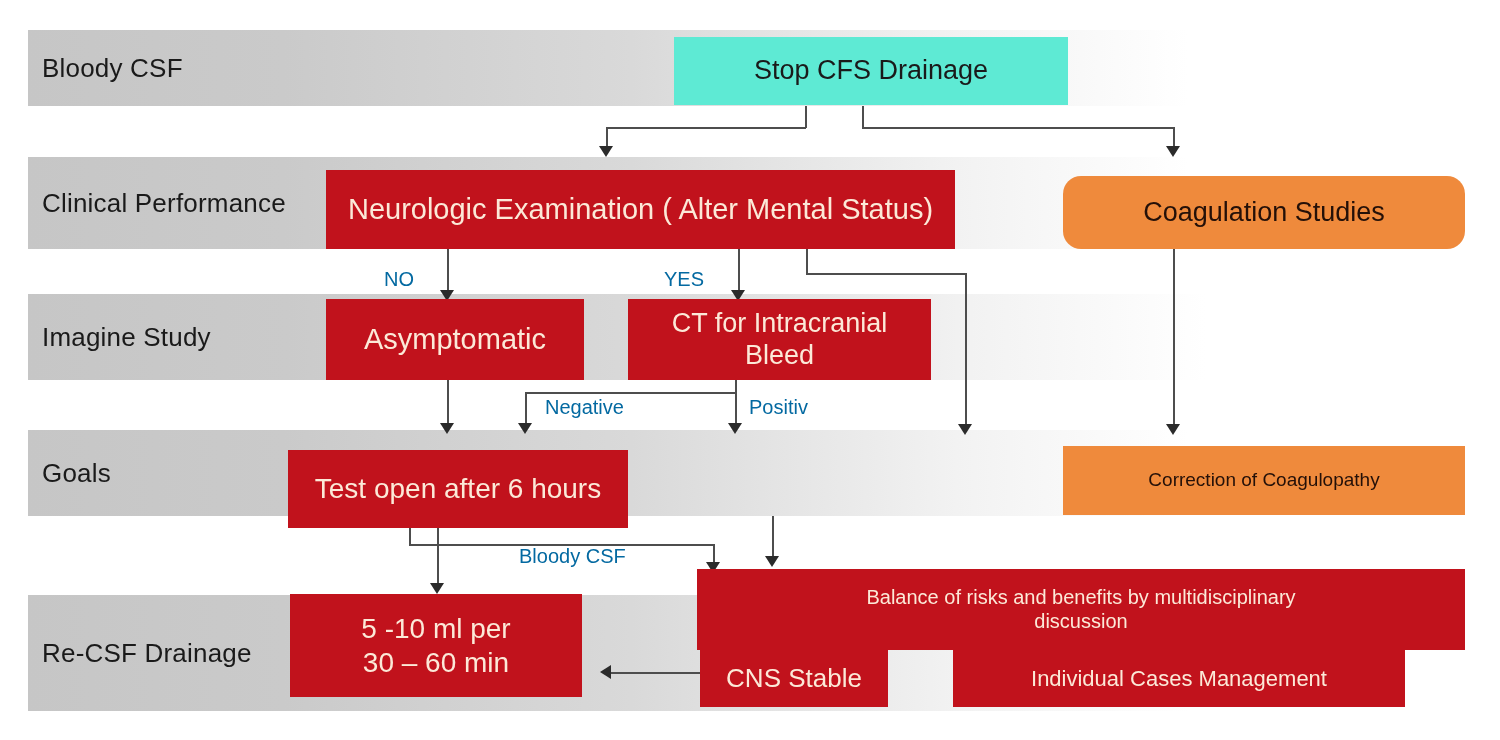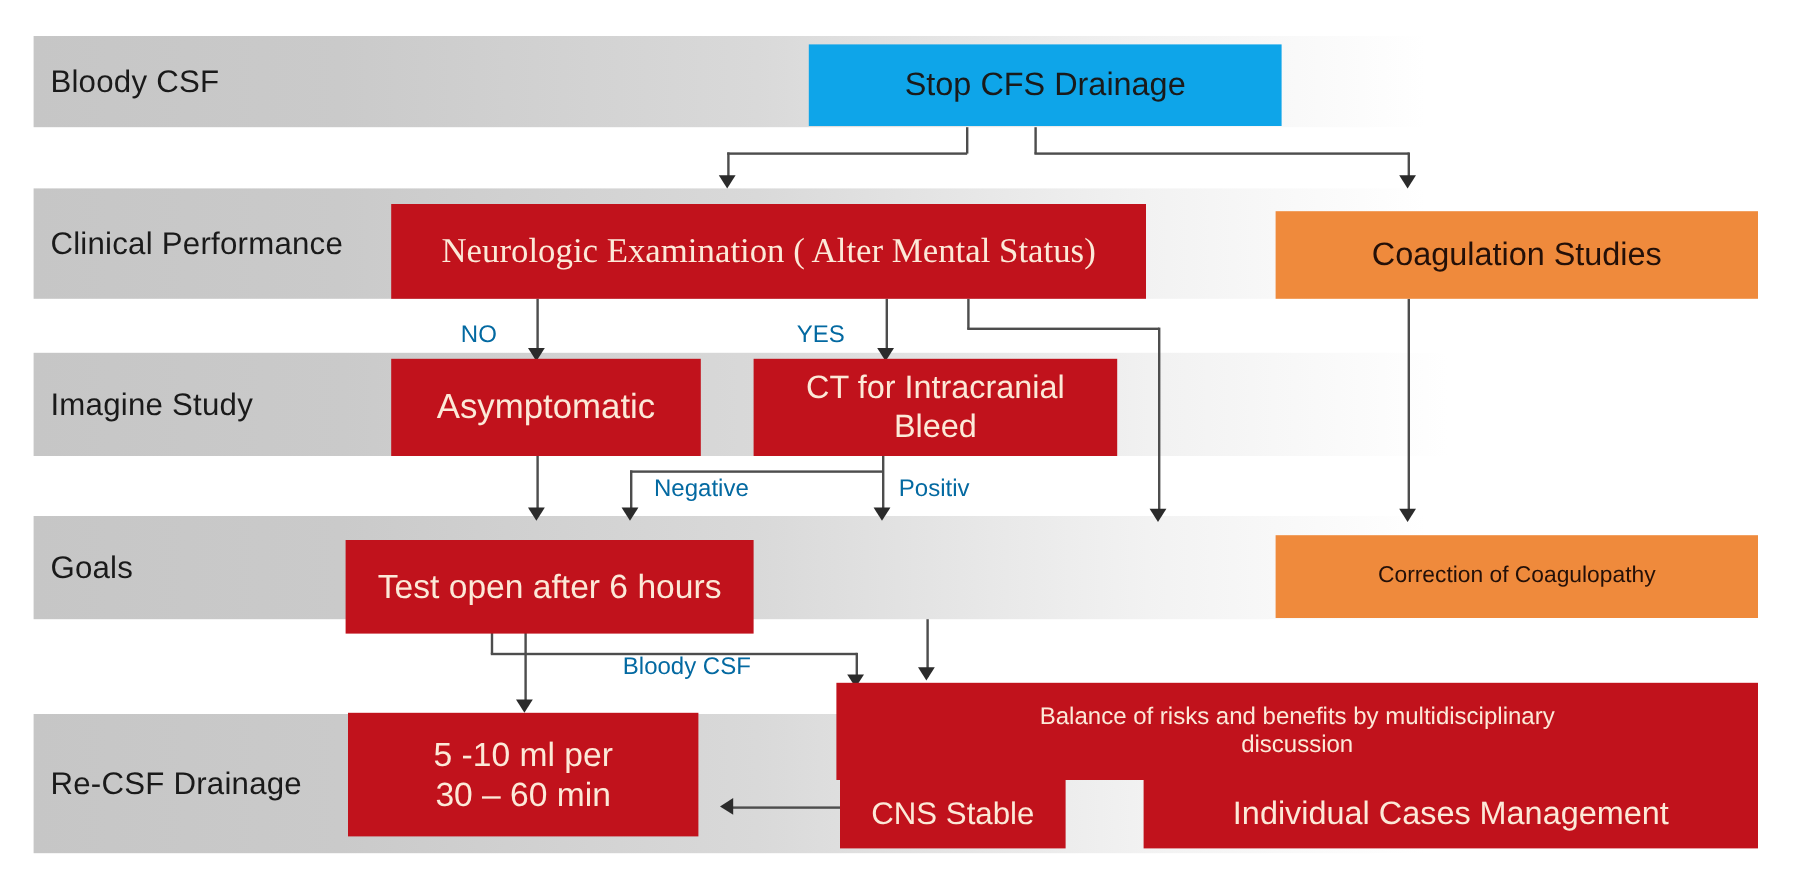--- a/index.html
+++ b/index.html
@@ -13,21 +13,21 @@
   .band .bandtxt{position:absolute;left:14px;top:50%;transform:translateY(-50%);
         color:#1a1a1a;font-size:26px;letter-spacing:.2px;white-space:nowrap;
         font-family:"Liberation Sans", sans-serif;}
 
   
   .node{position:absolute;display:flex;align-items:center;justify-content:center;
         text-align:center;line-height:1.18;box-sizing:border-box;padding:2px 8px;
         font-family:"Liberation Sans", sans-serif;}
   .red{background:#c1121c;color:#fce9d8;}
   .orange{background:#ef8a3c;color:#241008;}
-  .grey{background:#0ea5e9;color:#1a1a1a;}
+  .grey{background:#5eead4;color:#1a1a1a;}
 
   
   .ln{position:absolute;background:#4d4d4d;}
   .vl{width:1.6px;}
   .hl{height:1.6px;}
   .ar{position:absolute;width:0;height:0;}
   .ar-d{border-left:7px solid transparent;border-right:7px solid transparent;border-top:11px solid #2b2b2b;}
   .ar-l{border-top:7px solid transparent;border-bottom:7px solid transparent;border-right:11px solid #2b2b2b;}
 
   .elabel{position:absolute;color:#0369a1;font-size:20px;font-weight:normal;white-space:nowrap;
@@ -99,25 +99,25 @@
   <div class="ln vl" style="left:772px;top:516px;height:48px;"></div>
   <div class="ar ar-d" style="left:765px;top:556px;"></div>
 
   <div class="ln hl" style="left:610px;top:672px;width:100px;"></div>
   <div class="ar ar-l" style="left:600px;top:665px;"></div>
 
   <div class="node grey" style="left:674px;top:37px;width:394px;height:68px;font-size:27px;">
     <span>Stop CFS Drainage</span>
   </div>
 
-  <div class="node red" style="left:326px;top:170px;width:629px;height:79px;font-size:29px;font-family:Liberation Serif, serif;">
+  <div class="node red" style="left:326px;top:170px;width:629px;height:79px;font-size:29px;">
     <span>Neurologic Examination ( Alter Mental Status)</span>
   </div>
 
-  <div class="node orange" style="left:1063px;top:176px;width:402px;height:73px;font-size:27px;">
+  <div class="node orange" style="left:1063px;top:176px;width:402px;height:73px;font-size:27px;border-radius:18px;">
     <span>Coagulation Studies</span>
   </div>
 
   <div class="node red" style="left:326px;top:299px;width:258px;height:81px;font-size:29px;">
     <span>Asymptomatic</span>
   </div>
 
   <div class="node red" style="left:628px;top:299px;width:303px;height:81px;font-size:27px;flex-direction:column;">
     <span>CT for Intracranial</span>
     <span>Bleed</span>
@@ -139,21 +139,21 @@
 
   <div class="node red" style="left:290px;top:594px;width:292px;height:103px;font-size:28px;flex-direction:column;">
     <span>5 -10 ml per</span>
     <span>30 – 60 min</span>
   </div>
 
   <div class="node red" style="left:700px;top:650px;width:188px;height:57px;font-size:26px;">
     <span>CNS Stable</span>
   </div>
 
-  <div class="node red" style="left:953px;top:650px;width:512px;height:57px;font-size:27px;">
+  <div class="node red" style="left:953px;top:650px;width:452px;height:57px;font-size:22px;">
     <span>Individual Cases Management</span>
   </div>
 
   <div class="elabel" style="left:384px;top:268px;">NO</div>
   <div class="elabel" style="left:664px;top:268px;">YES</div>
   <div class="elabel" style="left:545px;top:396px;">Negative</div>
   <div class="elabel" style="left:749px;top:396px;">Positiv</div>
   <div class="elabel" style="left:519px;top:545px;">Bloody CSF</div>
 
 </div>

